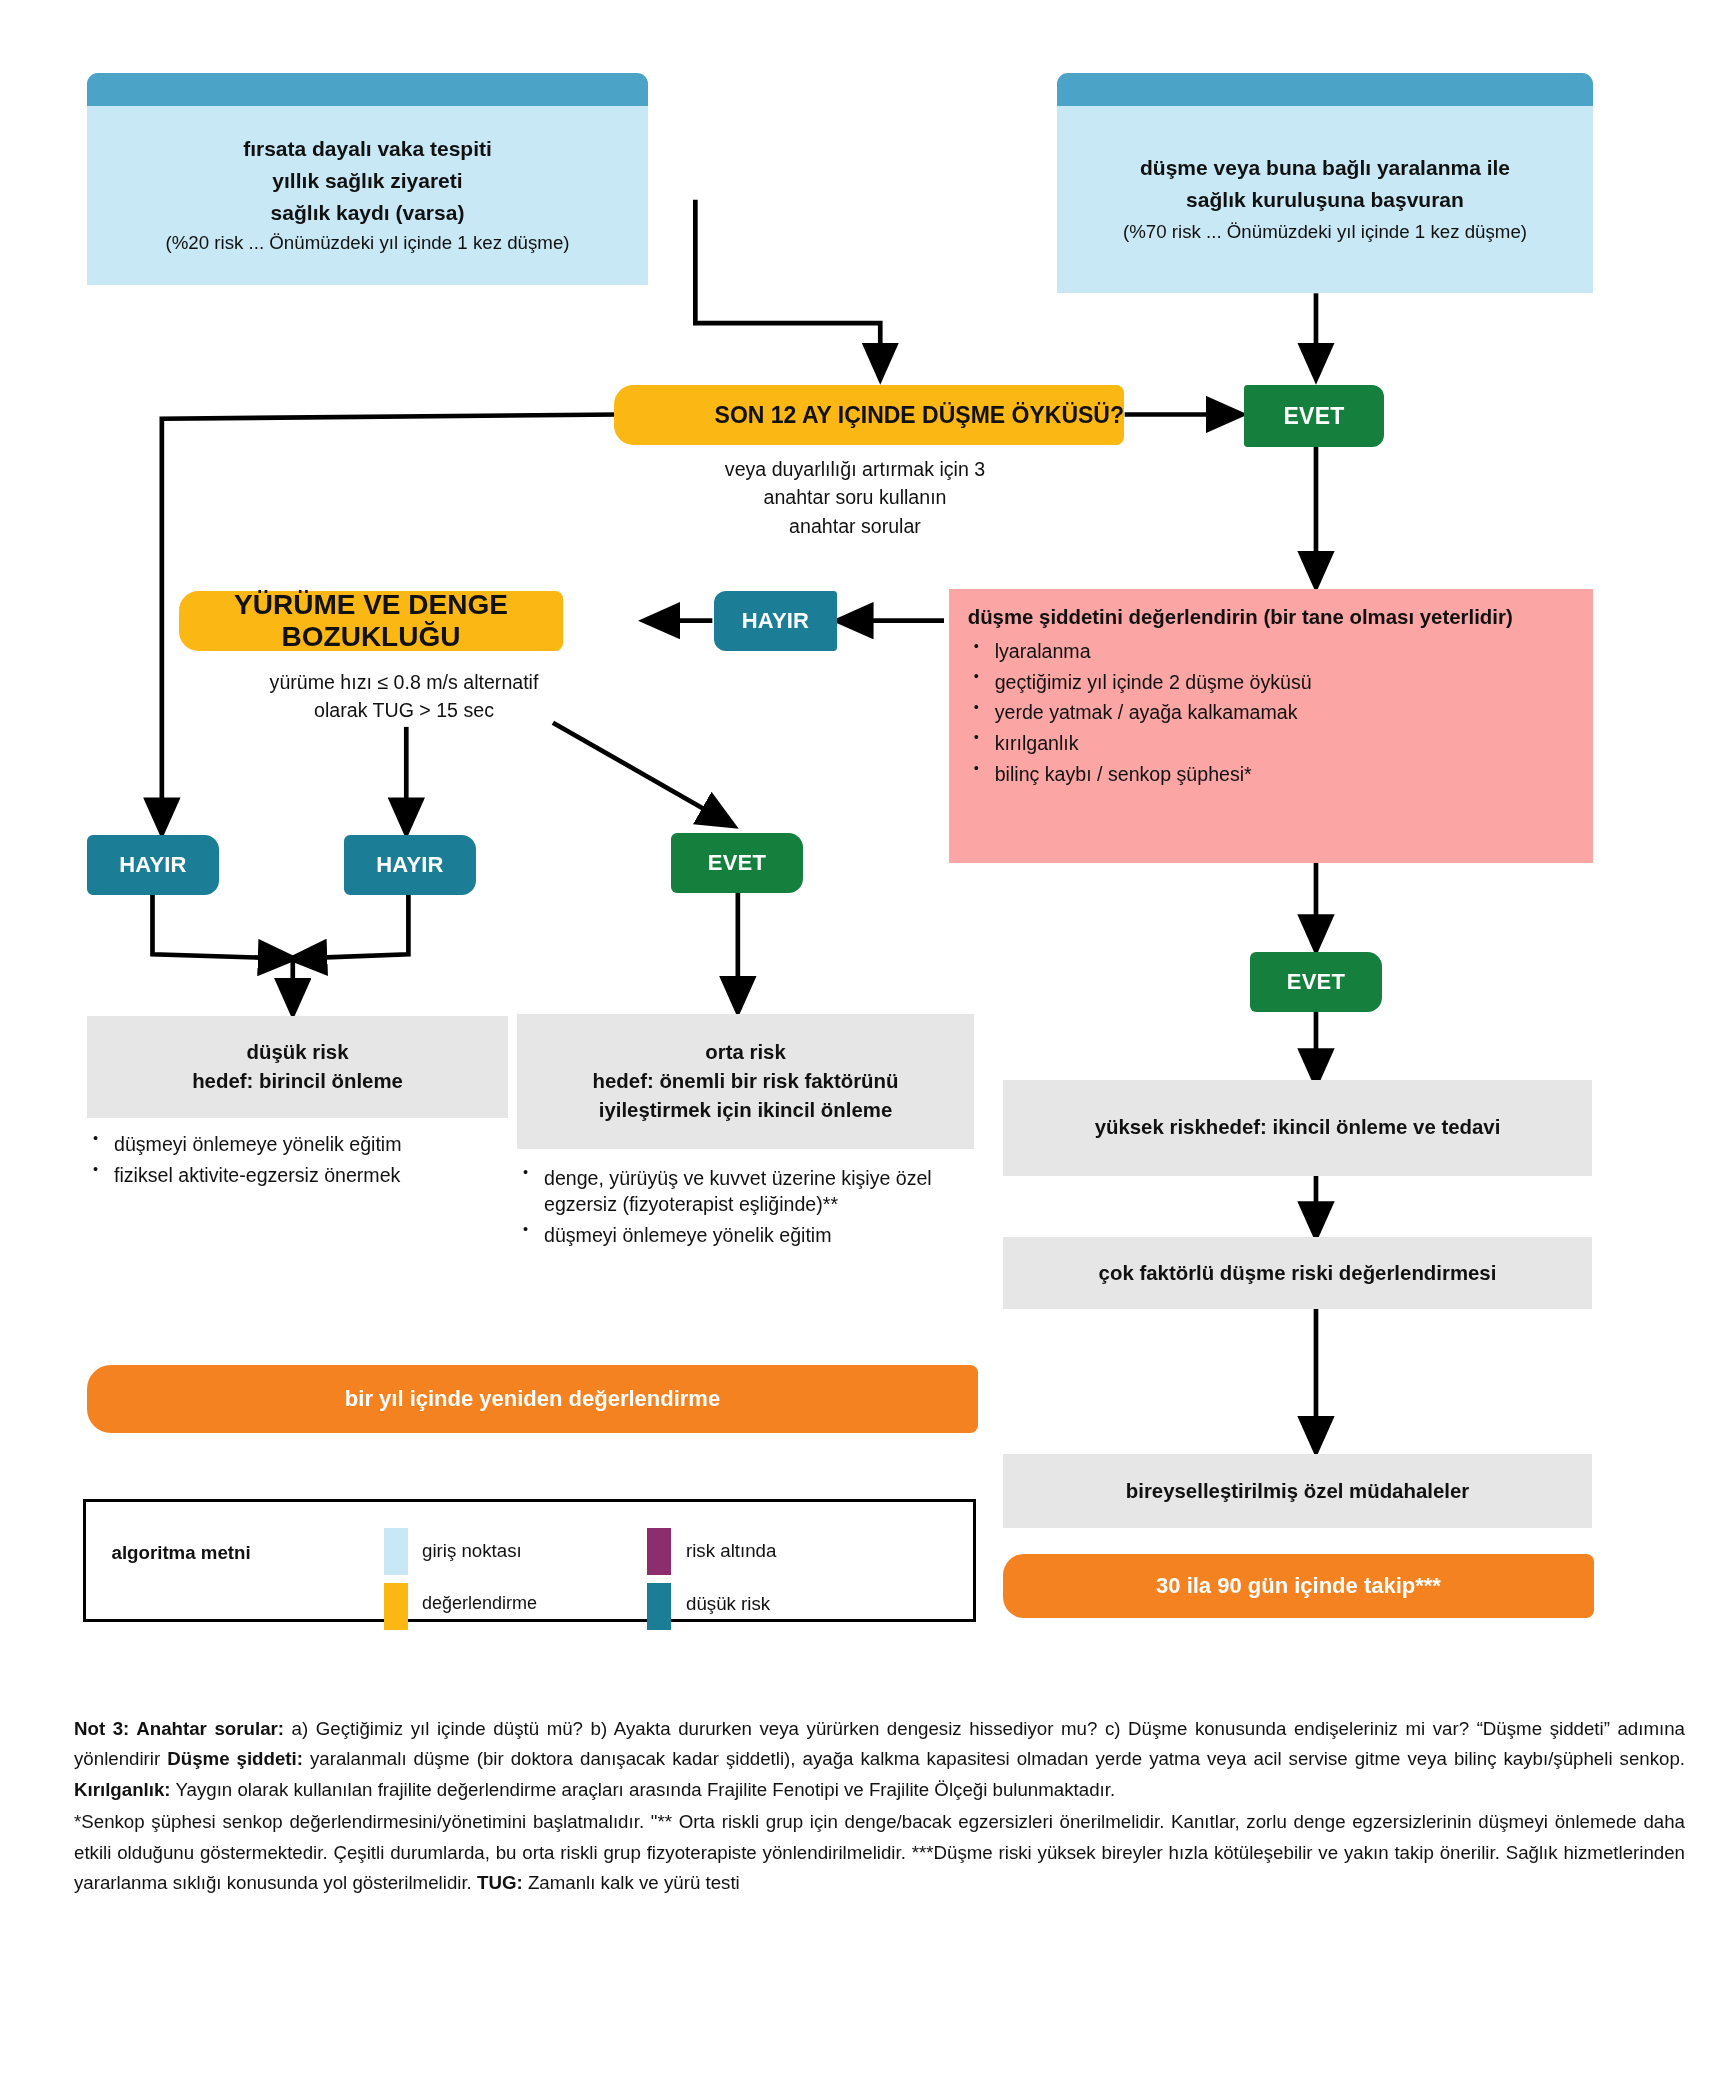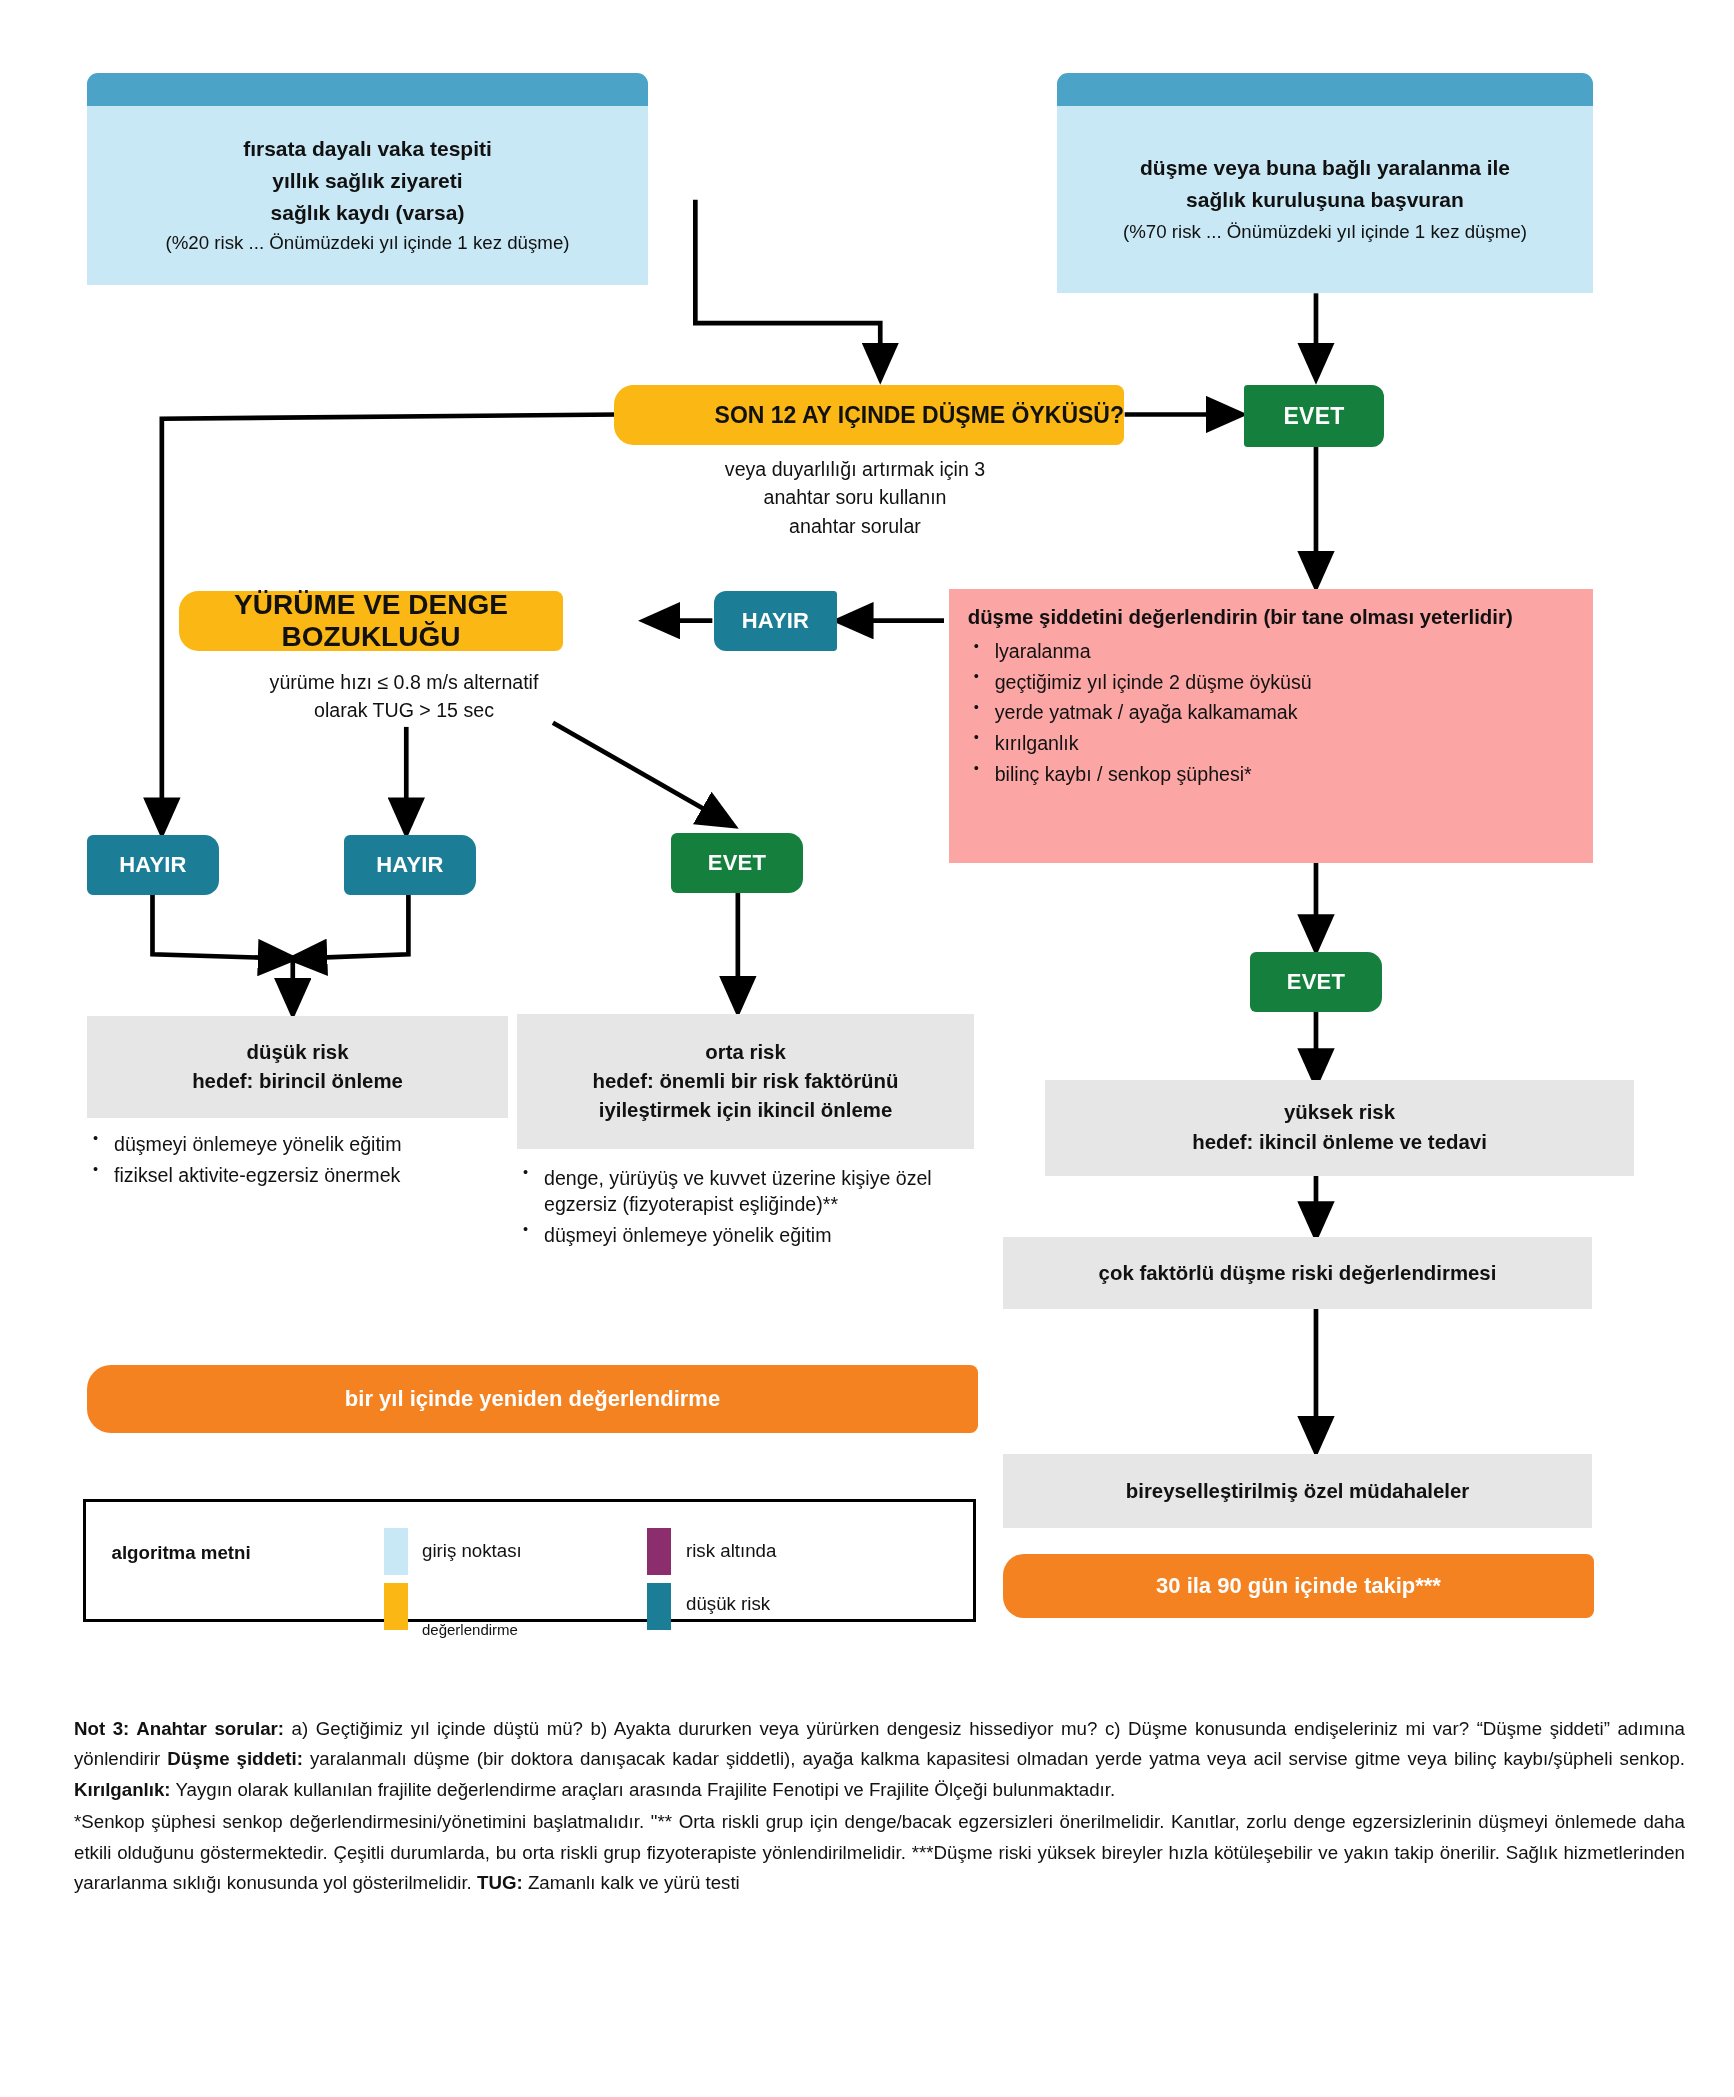--- a/index.html
+++ b/index.html
@@ -211,21 +211,21 @@
   <div class="abs grayblock" style="left:517px;top:1014px;width:457px;height:135px;font-size:20.4px;flex-direction:column;line-height:1.42;">
     <div>orta risk</div>
     <div>hedef: önemli bir risk faktörünü</div>
     <div>iyileştirmek için ikincil önleme</div>
   </div>
   <ul class="abs bul" style="left:517px;top:1165px;width:459px;font-size:19.6px;">
     <li>denge, yürüyüş ve kuvvet üzerine kişiye özel egzersiz (fizyoterapist eşliğinde)**</li>
     <li>düşmeyi önlemeye yönelik eğitim</li>
   </ul>
 
-  <div class="abs grayblock" style="left:1045px;top:1080px;width:589px;height:96px;font-size:20.4px;flex-direction:column;line-height:1.45;">
+  <div class="abs grayblock" style="left:1003px;top:1080px;width:589px;height:96px;font-size:20.4px;line-height:1.45;">
     <div>yüksek risk</div>
     <div>hedef: ikincil önleme ve tedavi</div>
   </div>
 
   <div class="abs grayblock" style="left:1003px;top:1237px;width:589px;height:72px;font-size:20.4px;">
     <span>çok faktörlü düşme riski değerlendirmesi</span>
   </div>
 
   <div class="abs grayblock" style="left:1003px;top:1454px;width:589px;height:74px;font-size:20.4px;">
     <span>bireyselleştirilmiş özel müdahaleler</span>
@@ -244,21 +244,21 @@
   <div class="abs legend-box" style="left:83px;top:1499px;width:893px;height:123px;">
     <div class="abs" style="left:25.5px;top:40px;font-size:18.7px;font-weight:bold;">algoritma metni</div>
 
     <div class="abs swatch" style="left:298px;top:25.5px;width:24px;height:47px;background:#C9E8F5;"></div>
     <div class="abs legend-label" style="left:336px;top:38px;font-size:18.7px;">giriş noktası</div>
 
     <div class="abs swatch" style="left:561px;top:25.5px;width:24px;height:47px;background:#8C2D6E;"></div>
     <div class="abs legend-label" style="left:600px;top:38px;font-size:18.7px;">risk altında</div>
 
     <div class="abs swatch" style="left:298px;top:81px;width:24px;height:47px;background:#FBB713;"></div>
-    <div class="abs legend-label" style="left:336px;top:91px;font-size:15px;margin-top:28px;">değerlendirme</div>
+    <div class="abs legend-label" style="left:336px;top:91px;font-size:18px;">değerlendirme</div>
 
     <div class="abs swatch" style="left:561px;top:81px;width:24px;height:47px;background:#1B7E96;"></div>
     <div class="abs legend-label" style="left:600px;top:91px;font-size:18.7px;">düşük risk</div>
   </div>
 
   <div class="abs notes" style="left:74px;top:1714px;width:1611px;font-size:18.7px;">
     <p style="margin:0 0 2.6px 0;">
       <b>Not 3: Anahtar sorular:</b><span> a) Geçtiğimiz yıl içinde düştü mü? b) Ayakta dururken veya yürürken dengesiz hissediyor mu? c) Düşme konusunda endişeleriniz mi var? “Düşme şiddeti” adımına yönlendirir </span><b>Düşme şiddeti:</b><span> yaralanmalı düşme (bir doktora danışacak kadar şiddetli), ayağa kalkma kapasitesi olmadan yerde yatma veya acil servise gitme veya bilinç kaybı/şüpheli senkop. </span><b>Kırılganlık:</b><span> Yaygın olarak kullanılan frajilite değerlendirme araçları arasında Frajilite Fenotipi ve Frajilite Ölçeği bulunmaktadır.</span>
     </p>
     <p style="margin:0;">

